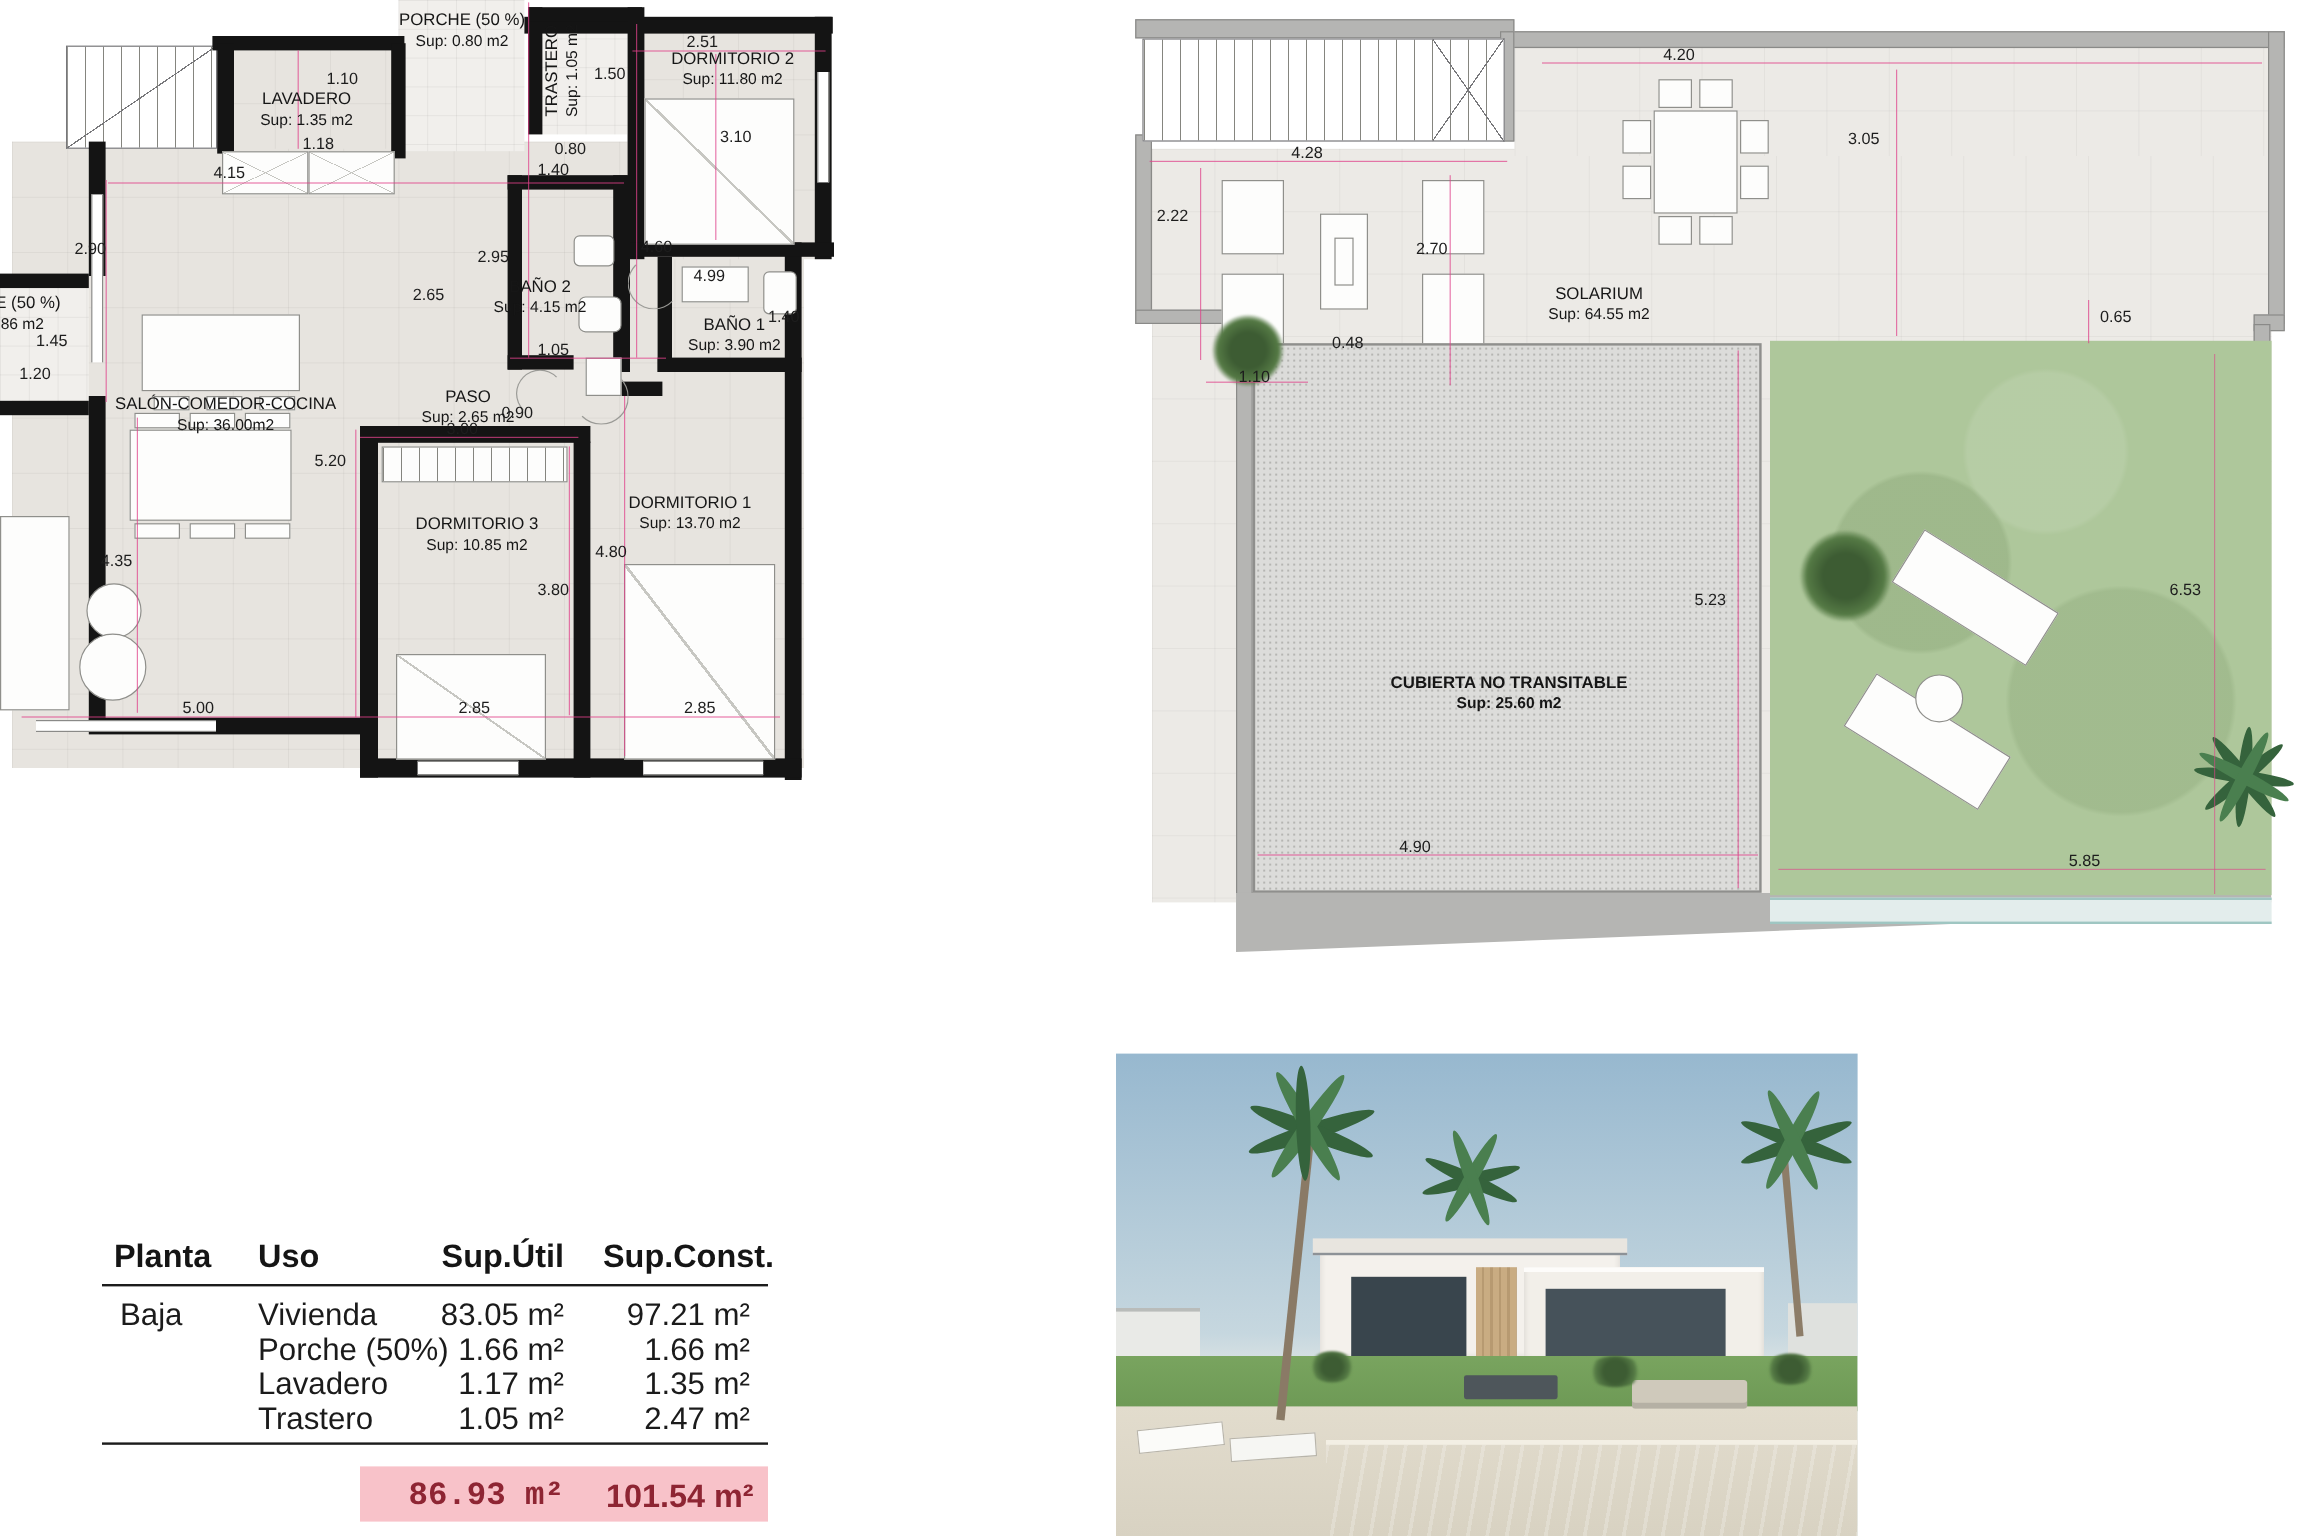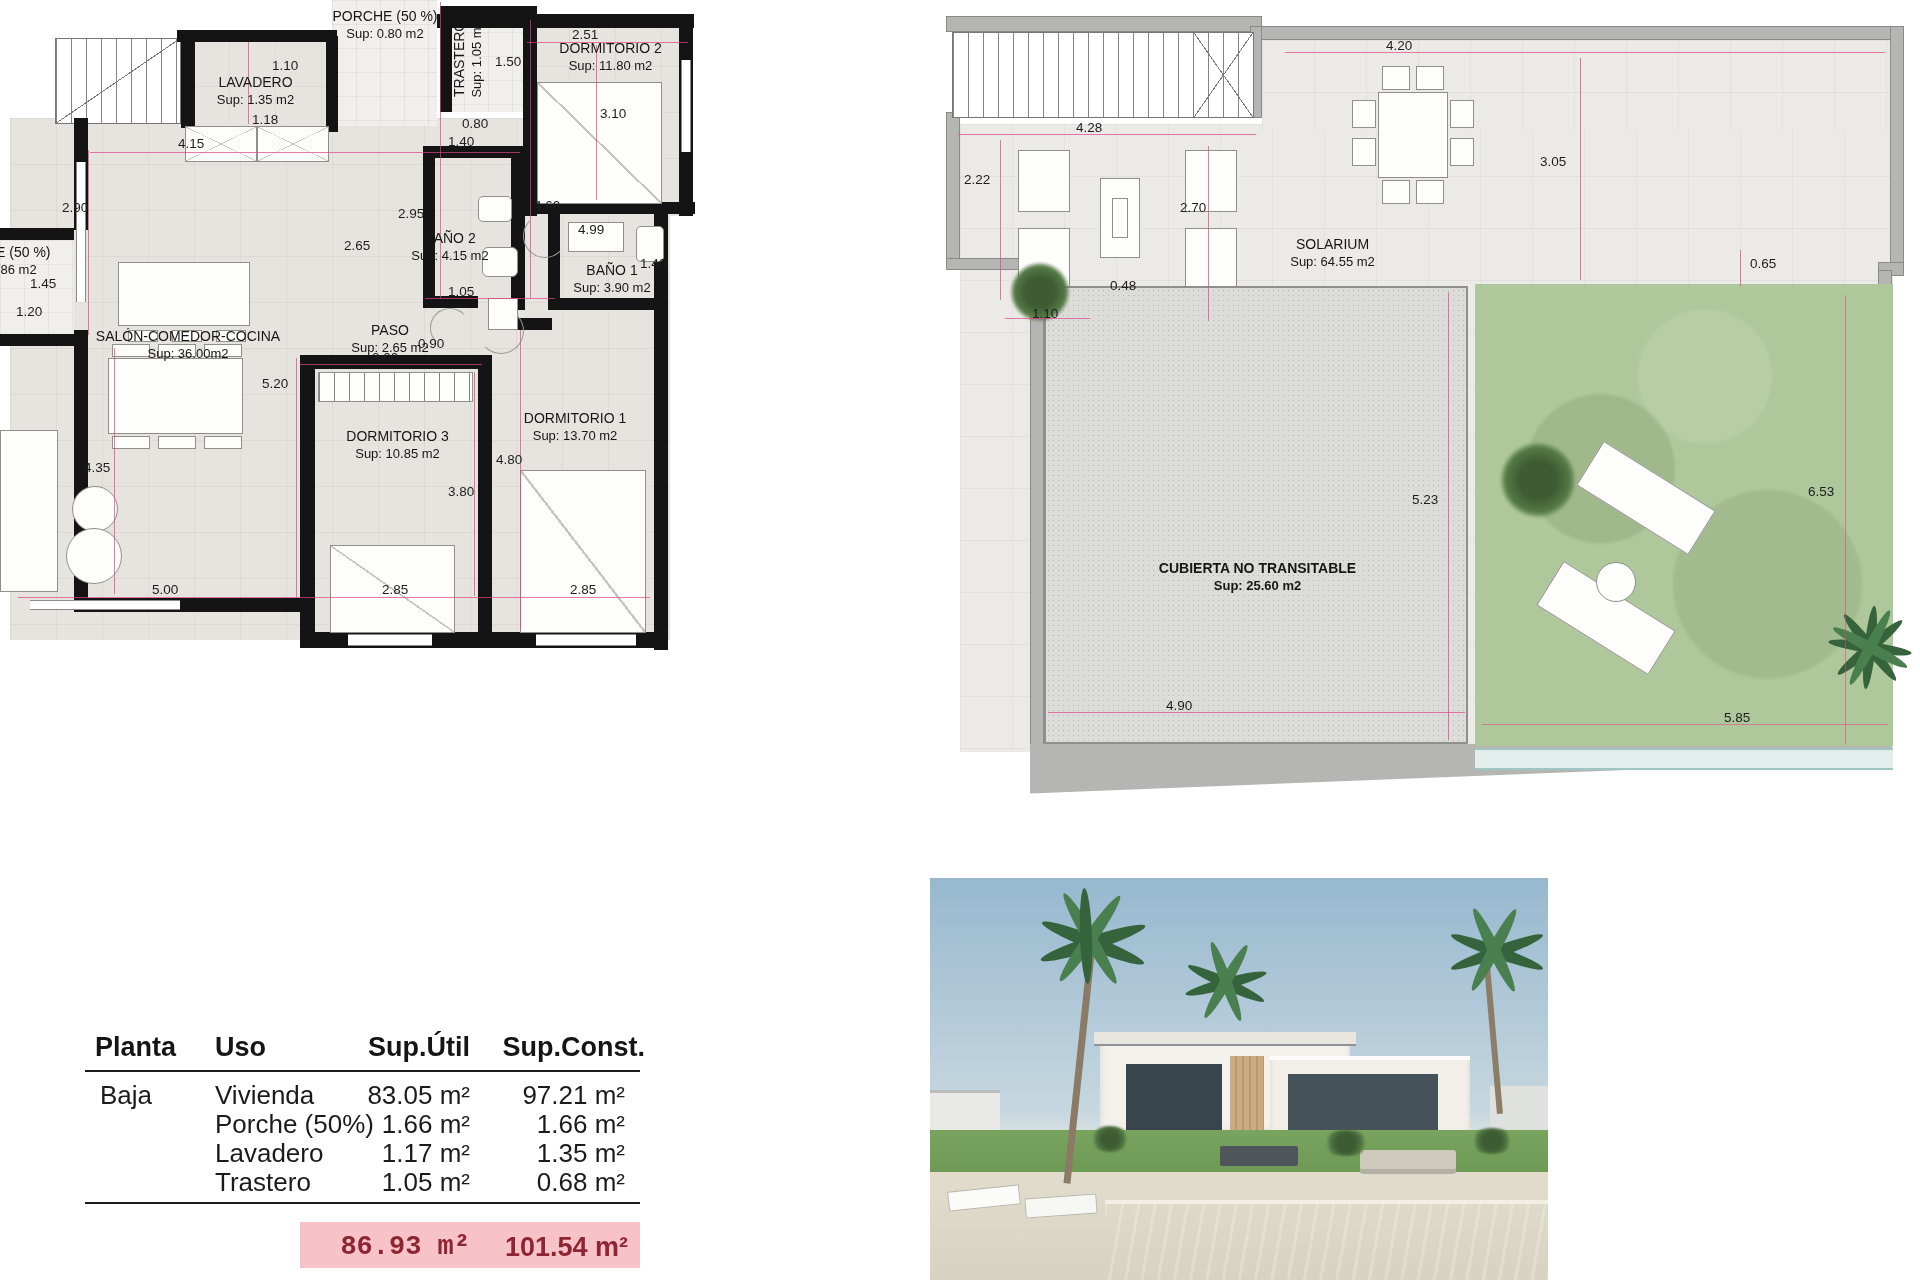--- a/index.html
+++ b/index.html
@@ -280,21 +280,21 @@
   <div class="pl" style="left:1000px;top:140px;width:1px;height:160px;"></div>
   <div class="pl" style="left:1208px;top:146px;width:1px;height:175px;"></div>
   <div class="pl" style="left:1005px;top:318px;width:85px;height:1px;"></div>
   <div class="pl" style="left:1740px;top:250px;width:1px;height:36px;"></div>
   <div class="pl" style="left:1448px;top:292px;width:1px;height:448px;"></div>
   <div class="pl" style="left:1048px;top:712px;width:417px;height:1px;"></div>
   <div class="pl" style="left:1845px;top:295px;width:1px;height:450px;opacity:.55;"></div>
   <div class="pl" style="left:1482px;top:724px;width:406px;height:1px;opacity:.55;"></div>
 
   <span class="dim" style="left:1386px;top:38px;">4.20</span>
-  <span class="dim" style="left:1540px;top:108px;margin-top:46px;">3.05</span>
+  <span class="dim" style="left:1540px;top:108px;">3.05</span>
   <span class="dim" style="left:1076px;top:120px;">4.28</span>
   <span class="dim" style="left:964px;top:172px;">2.22</span>
   <span class="dim" style="left:1180px;top:200px;">2.70</span>
   <span class="dim" style="left:1110px;top:278px;">0.48</span>
   <span class="dim" style="left:1032px;top:306px;">1.10</span>
   <span class="dim" style="left:1750px;top:256px;">0.65</span>
   <span class="dim" style="left:1412px;top:492px;">5.23</span>
   <span class="dim" style="left:1166px;top:698px;">4.90</span>
   <span class="dim" style="left:1808px;top:484px;">6.53</span>
   <span class="dim" style="left:1724px;top:710px;">5.85</span>
@@ -325,21 +325,21 @@
   <div class="td" style="left:215px;top:169px;">Porche (50%)</div>
   <div class="td num" style="left:340px;top:169px;width:130px;">1.66 m²</div>
   <div class="td num" style="left:495px;top:169px;width:130px;">1.66 m²</div>
 
   <div class="td" style="left:215px;top:198px;">Lavadero</div>
   <div class="td num" style="left:340px;top:198px;width:130px;">1.17 m²</div>
   <div class="td num" style="left:495px;top:198px;width:130px;">1.35 m²</div>
 
   <div class="td" style="left:215px;top:227px;">Trastero</div>
   <div class="td num" style="left:340px;top:227px;width:130px;">1.05 m²</div>
-  <div class="td num" style="left:495px;top:227px;width:130px;">0.68 m²</div>
+  <div class="td num" style="left:495px;top:227px;width:130px;">2.47 m²</div>
 
   <div class="rule" style="left:85px;top:262px;width:555px;height:2px;"></div>
 
   <div class="totalbg" style="left:300px;top:282px;width:340px;height:46px;"></div>
   <div class="total" style="left:330px;top:292px;width:140px;font-family:Liberation Mono, monospace;">86.93 m²</div>
   <div class="total" style="left:490px;top:292px;width:138px;">101.54 m²</div>
 </div>
 
 <div class="photo" style="left:930px;top:878px;width:618px;height:402px;">
 

